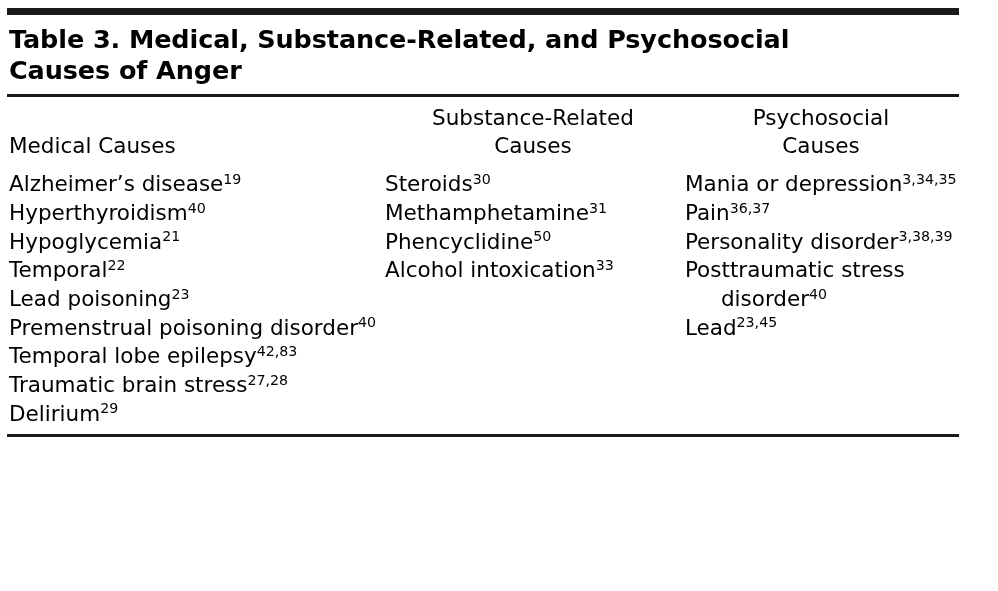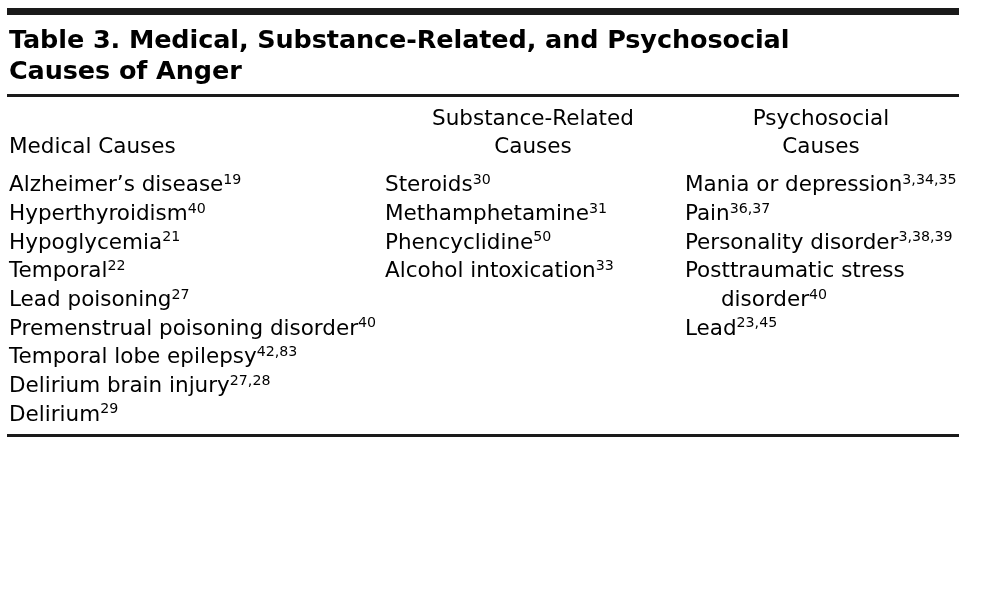--- a/index.html
+++ b/index.html
@@ -111,24 +111,24 @@
         </th>
       </tr>
     </thead>
     <tbody>
       <tr>
         <td class="cell col1">
             <div class="entry"><span>Alzheimer’s disease</span><sup>19</sup></div>
             <div class="entry"><span>Hyperthyroidism</span><sup>40</sup></div>
             <div class="entry"><span>Hypoglycemia</span><sup>21</sup></div>
             <div class="entry"><span>Temporal</span><sup>22</sup></div>
-            <div class="entry"><span>Lead poisoning</span><sup>27</sup></div>
+            <div class="entry"><span>Lead poisoning</span><sup>23</sup></div>
             <div class="entry"><span>Premenstrual poisoning disorder</span><sup>40</sup></div>
             <div class="entry"><span>Temporal lobe epilepsy</span><sup>42,83</sup></div>
-            <div class="entry"><span>Delirium brain injury</span><sup>27,28</sup></div>
+            <div class="entry"><span>Traumatic brain stress</span><sup>27,28</sup></div>
             <div class="entry"><span>Delirium</span><sup>29</sup></div>
           </td>
         <td class="cell col2">
             <div class="entry"><span>Steroids</span><sup>30</sup></div>
             <div class="entry"><span>Methamphetamine</span><sup>31</sup></div>
             <div class="entry"><span>Phencyclidine</span><sup>50</sup></div>
             <div class="entry"><span>Alcohol intoxication</span><sup>33</sup></div>
           </td>
         <td class="cell col3">
             <div class="entry"><span>Mania or depression</span><sup>3,34,35</sup></div>

